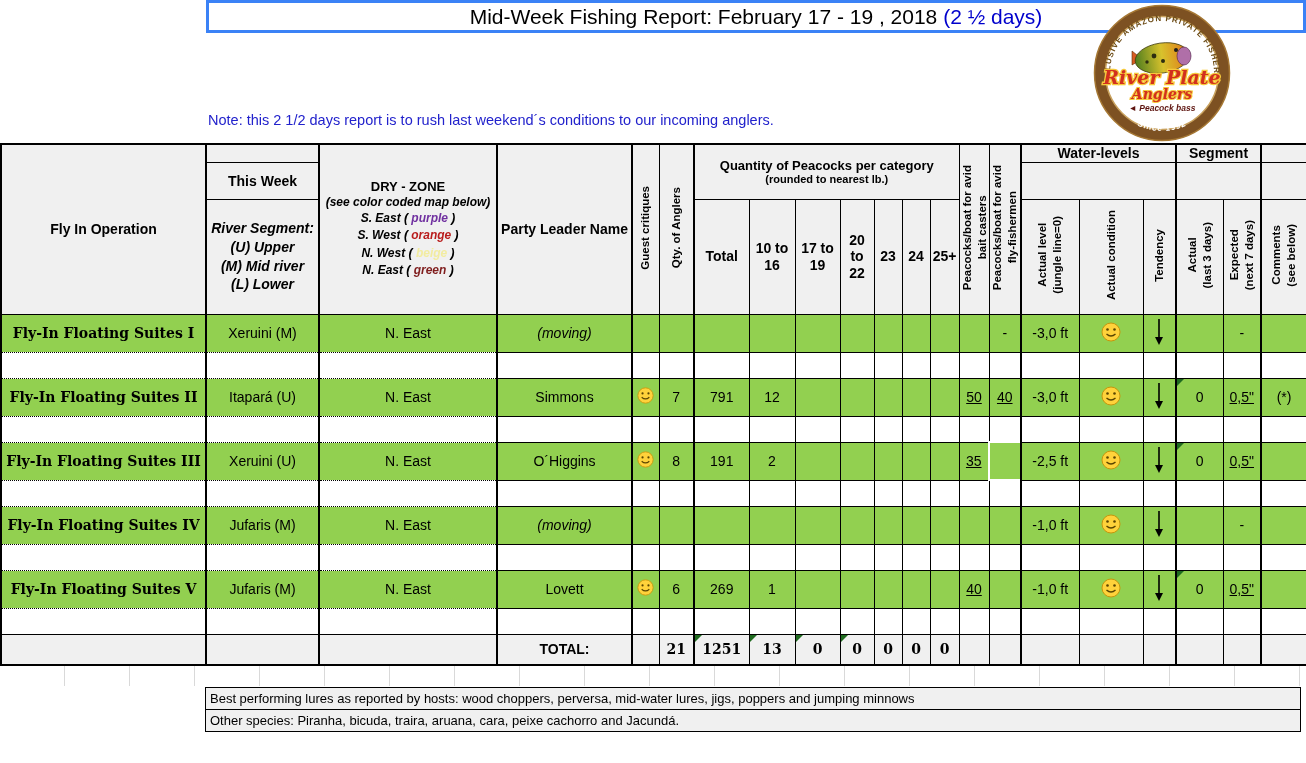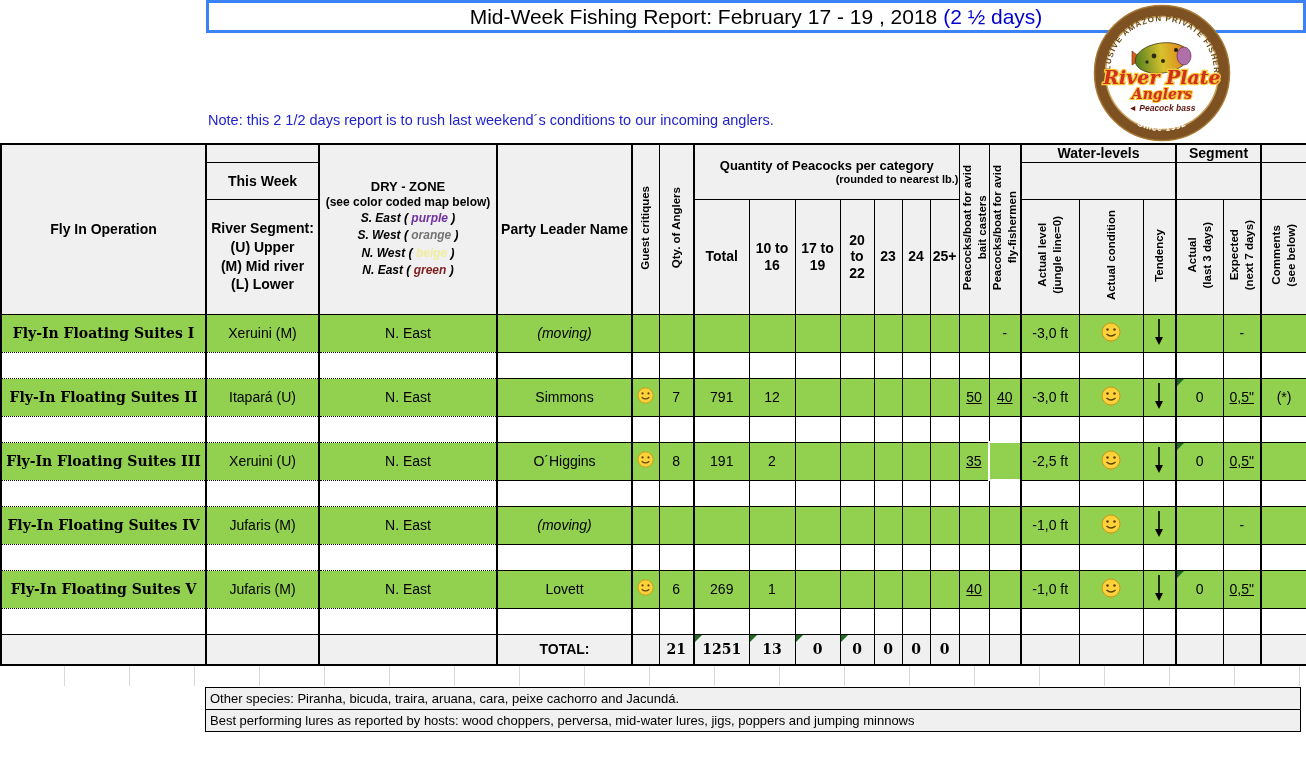--- a/index.html
+++ b/index.html
@@ -27,25 +27,25 @@
   tr.h3 td{border-bottom:2px solid #000;}
   .L2{border-left:2px solid #000 !important;}
   .dotL{border-left:1px dotted #000 !important;}
   .dotTB{border-top:1px dotted #000 !important;border-bottom:1px dotted #000 !important;}
   .hb{font-weight:bold;font-size:13px;}
   .hb14{font-weight:bold;font-size:14px;}
   .big{font-weight:bold;font-size:19px;}
   .vt{display:inline-block;writing-mode:vertical-rl;transform:rotate(180deg);
       white-space:pre-line;font-weight:bold;font-size:11.5px;line-height:1.3;}
   .pre{white-space:pre-line;}
-  .ital{font-weight:bold;font-size:12px;line-height:1.35;}
-  .sub{font-weight:bold;font-size:11px;text-align:right;}
+  .ital{font-style:italic;font-weight:bold;font-size:12px;line-height:1.35;}
+  .sub{font-weight:bold;font-size:11px;}
   .colcell{font-weight:bold;font-size:12px;line-height:1.15;}
   .lg{font-style:italic;font-weight:bold;font-size:12px;line-height:1.45;}
-  .c-purple{color:#7030A0;} .c-orange{color:#737373;font-style:italic;} .c-beige{color:#F2ECA0;} .c-green{color:#7f1d1d;}
+  .c-purple{color:#7030A0;} .c-orange{color:#b91c1c;font-style:italic;} .c-beige{color:#F2ECA0;} .c-green{color:#7f1d1d;}
 
   tr.g{height:38px;} tr.g td{background:#92D050;}
   tr.b{height:26px;} tr.b td{background:#fff;}
   td.rname{font-family:"DejaVu Serif",serif;font-weight:bold;font-size:14.5px;}
   .it{font-style:italic;font-size:13px;}
   .u{text-decoration:underline;}
   .tri::after{content:"";position:absolute;top:0;left:0;border-top:7px solid #1f6b1f;
               border-right:7px solid transparent;}
   td.mq{border:2px dashed #fff !important;}
 
@@ -508,17 +508,17 @@
       <td class="L2"></td>
       <td></td>
       <td class="L2"></td>
     </tr>
   </tbody>
     </table>
 
   <div id="gridgap"></div>
 
   <div id="foots">
+    <div class="foot">Best performing lures as reported by hosts: wood choppers, perversa, mid-water lures, jigs, poppers and jumping minnows</div>
     <div class="foot">Other species: Piranha, bicuda, traira, aruana, cara, peixe cachorro and Jacundá.</div>
-    <div class="foot">Best performing lures as reported by hosts: wood choppers, perversa, mid-water lures, jigs, poppers and jumping minnows</div>
   </div>
 
 </div>
 
 </body></html>

